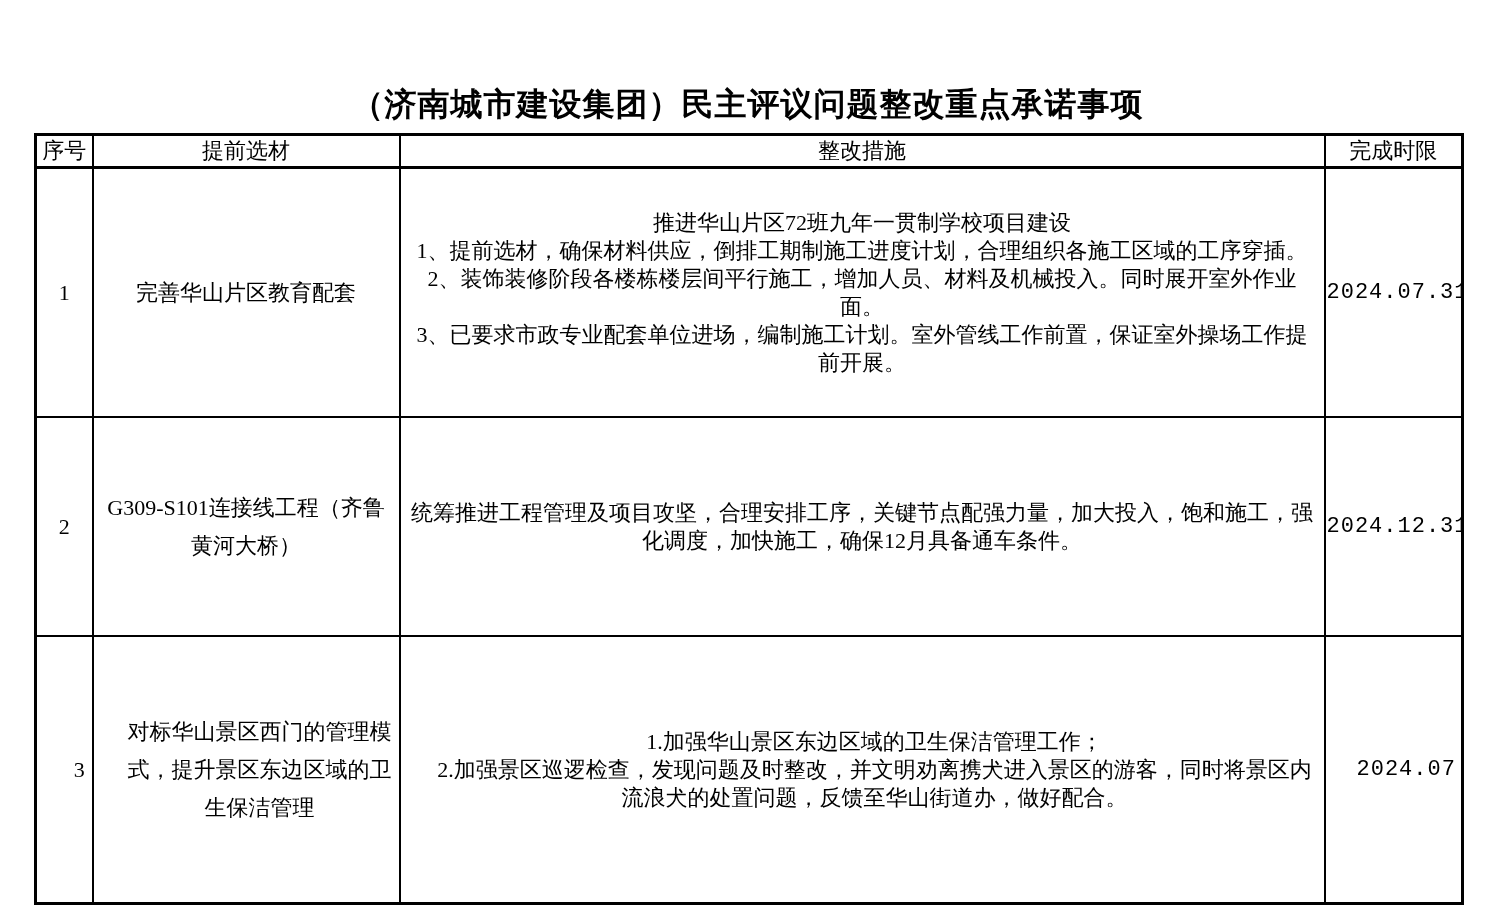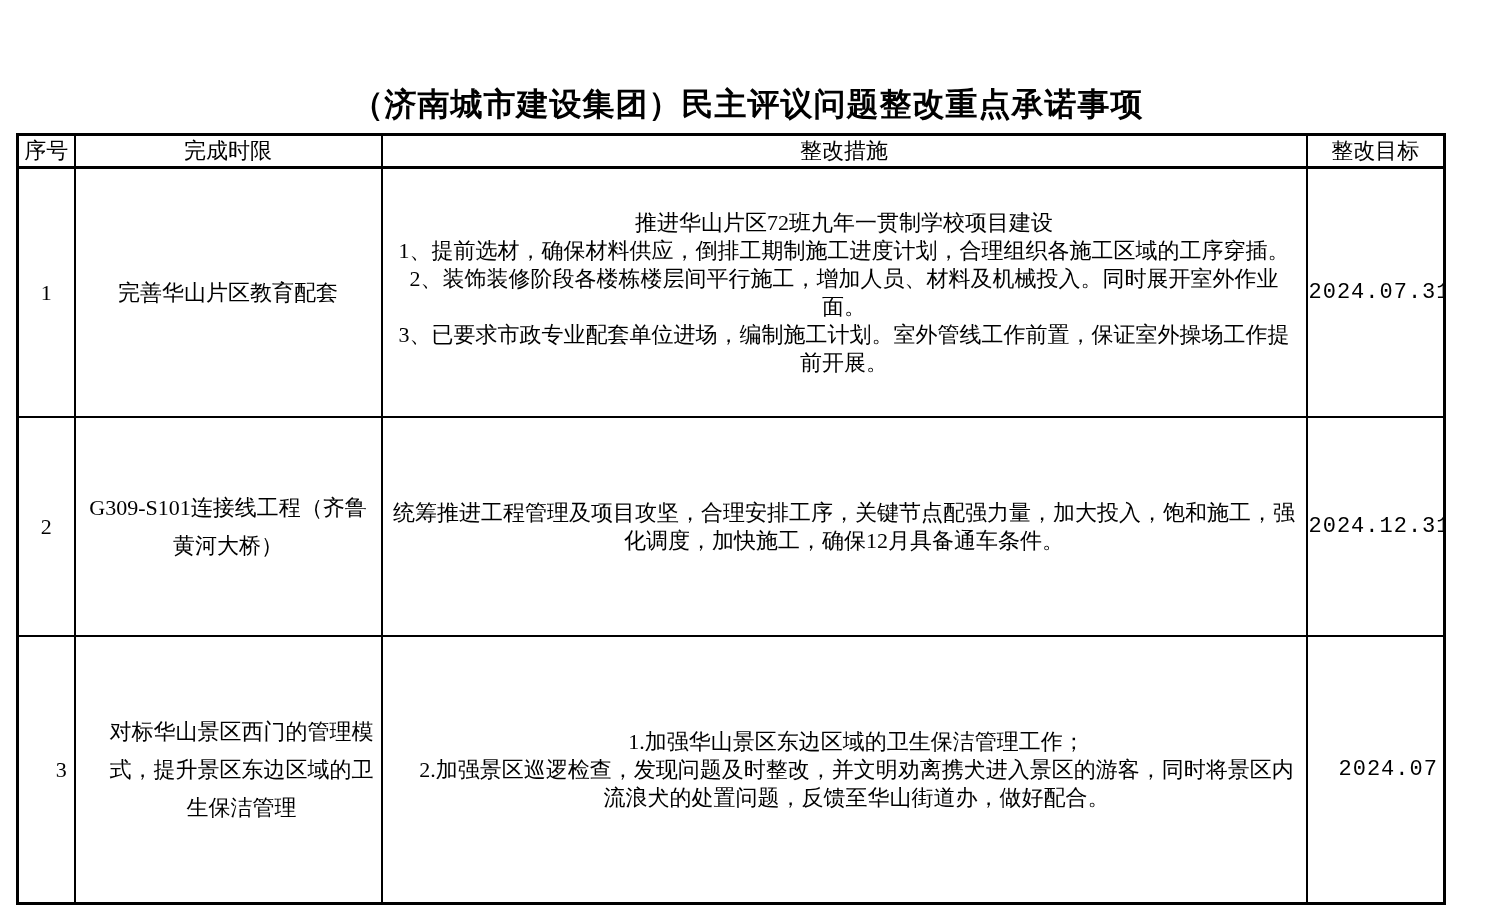--- a/index.html
+++ b/index.html
@@ -26,21 +26,21 @@
     width: 1427px;
     text-align: center;
     font-size: 32px;
     font-weight: bold;
     letter-spacing: 1px;
     line-height: 40px;
   }
   table.commitments {
     position: absolute;
     top: 133px;
-    left: 16px;
+    left: 34px;
     width: 1427px;
     border-collapse: collapse;
     table-layout: fixed;
     border: 3px solid #000000;
     font-size: 22px;
   }
   table.commitments th,
   table.commitments td {
     border: 2px solid #000000;
     vertical-align: middle;
@@ -90,23 +90,23 @@
   <table class="commitments">
     <colgroup>
       <col class="col-no">
       <col class="col-target">
       <col class="col-measures">
       <col class="col-deadline">
     </colgroup>
     <thead>
       <tr>
         <th>序号</th>
+        <th>提前选材</th>
+        <th>整改措施</th>
         <th>完成时限</th>
-        <th>整改措施</th>
-        <th>整改目标</th>
       </tr>
     </thead>
     <tbody>
       <tr class="row-1">
         <td class="cell-no">1</td>
         <td class="cell-target">完善华山片区教育配套</td>
         <td class="cell-measures">推进华山片区72班九年一贯制学校项目建设
 1、提前选材，确保材料供应，倒排工期制施工进度计划，合理组织各施工区域的工序穿插。
 2、装饰装修阶段各楼栋楼层间平行施工，增加人员、材料及机械投入。同时展开室外作业面。
 3、已要求市政专业配套单位进场，编制施工计划。室外管线工作前置，保证室外操场工作提前开展。</td>

